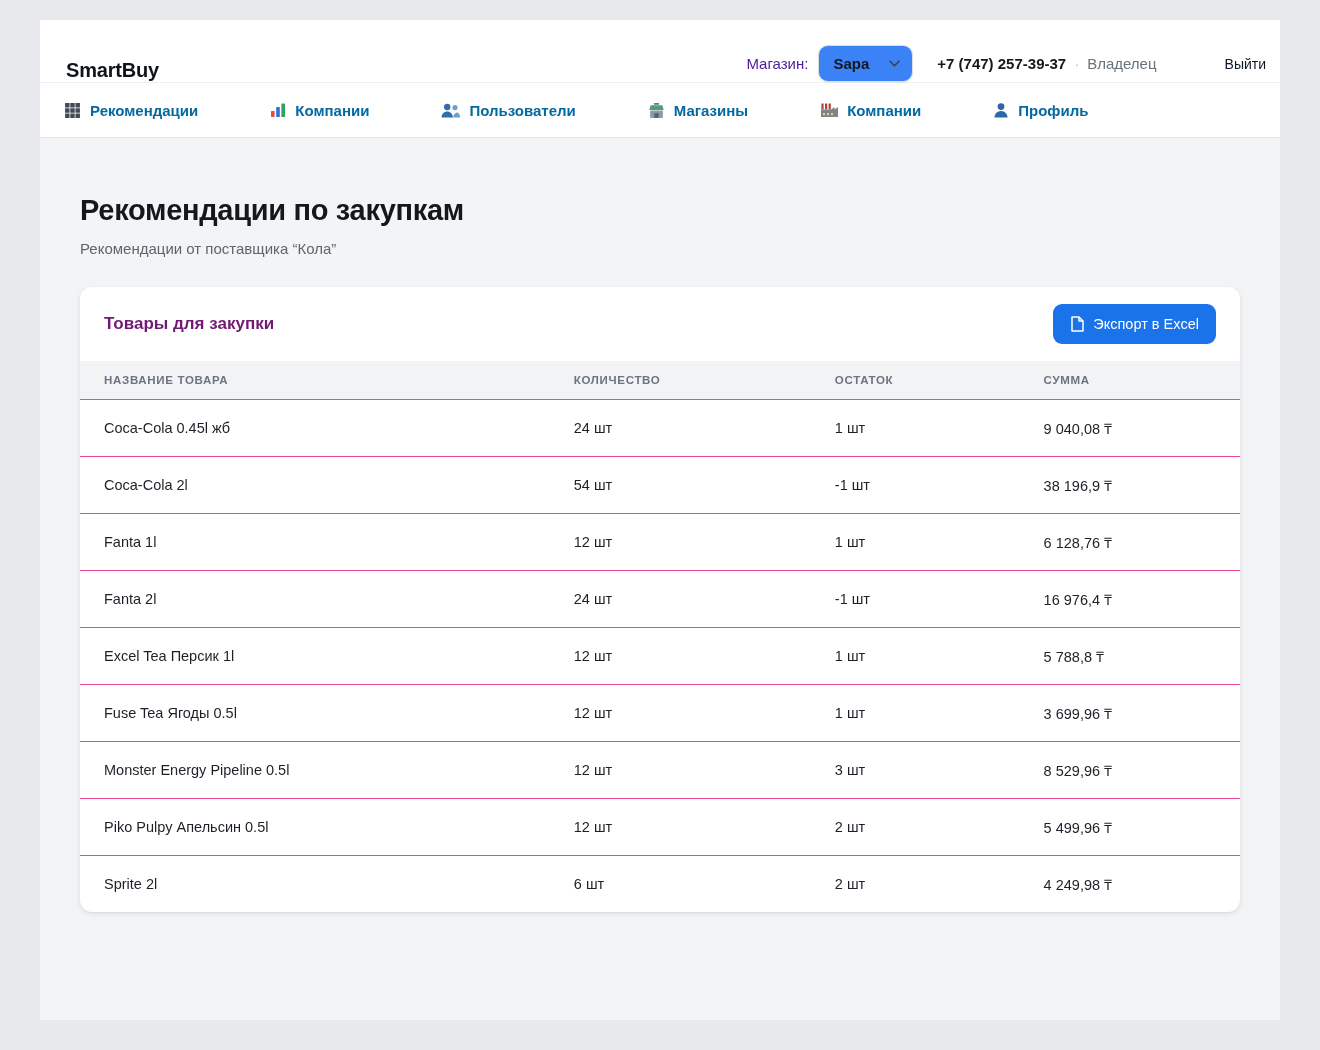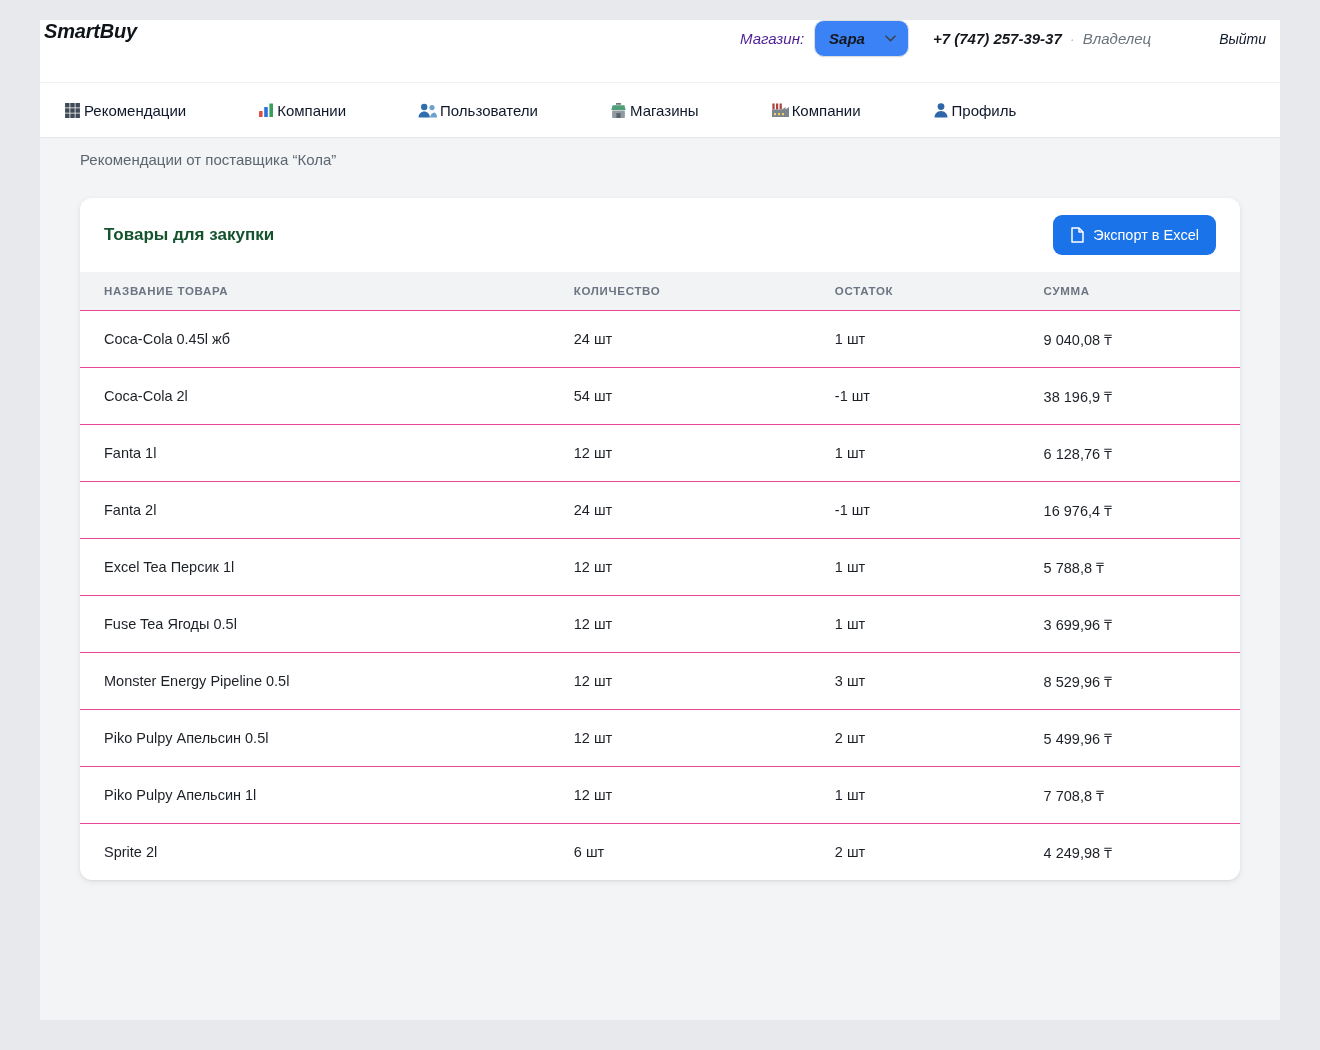--- a/index.html
+++ b/index.html
@@ -13,23 +13,22 @@
   }
   .frame {
     margin: 20px 40px 0;
     height: 1000px;
     background: #f3f4f6;
   }
   
   .header { background: #ffffff; }
   .header-top {
     height: 62px;
-    display: flex; align-items: flex-start;
-    padding: 0 14px 0 4px;
-    font-style: italic;
+    display: flex; align-items: flex-end;
+    padding: 0 14px 0 26px;
   }
   .logo { font-size: 20px; font-weight: 800; color: #0f1419; letter-spacing: -0.2px; }
   .header-right { margin-left: auto; display: flex; align-items: center; }
   .store-label { font-size: 15px; color: #4c1d95; margin-right: 10px; }
   .store-select {
     display: flex; align-items: center; gap: 20px;
     border: 1px solid #d9dee3; border-radius: 10px;
     background: #3b82f6; padding: 9px 12px 9px 14px;
     font-weight: 600; font-size: 15px; color: #14181c;
     cursor: pointer; box-shadow: 0 1px 2px rgba(0,0,0,0.04);
@@ -41,23 +40,23 @@
   .logout { font-size: 14px; color: #0f172a; margin-left: 68px; cursor: pointer; }
   
   .nav {
     display: flex; align-items: center;
     height: 56px; padding: 0 24px;
     background: #fff;
     border-top: 1px solid #eef1f3;
     border-bottom: 1px solid #e3e6e9;
   }
   .nav-item {
-    display: flex; align-items: center; gap: 3px;
+    display: flex; align-items: center; gap: 9px;
     margin-right: 72px;
-    font-size: 15px; font-weight: 400; color: #0f172a;
+    font-size: 15px; font-weight: 700; color: #0369a1;
     cursor: pointer; white-space: nowrap;
   }
   .nav-icon { display: flex; align-items: center; }
   
   .main { padding: 0 40px; }
   .page-title {
     margin: 0; padding-top: 56px;
     font-size: 29px; font-weight: 800; color: #14181d;
     letter-spacing: -0.3px;
   }
@@ -66,21 +65,21 @@
   .card {
     margin-top: 30px;
     background: #fff; border-radius: 12px;
     box-shadow: 0 1px 2px rgba(16,24,40,.06), 0 2px 6px rgba(16,24,40,.08);
     overflow: hidden;
   }
   .card-header {
     display: flex; align-items: center; justify-content: space-between;
     padding: 17px 24px;
   }
-  .card-title { font-size: 17px; font-weight: 700; color: #14532d; }
+  .card-title { font-size: 17px; font-weight: 700; color: #701a75; }
   .export-btn {
     display: flex; align-items: center; gap: 9px;
     background: #1a73e8; color: #fff;
     border: none; border-radius: 9px;
     padding: 12px 17px;
     font-size: 14.5px; font-weight: 500;
     font-family: inherit; cursor: pointer;
   }
   .btn-icon { display: flex; align-items: center; }
   
@@ -184,20 +183,21 @@
               <circle cx="8" cy="4.6" r="3.4" fill="#2e66a8"></circle>
               <path d="M1.5 15.5c0-3.6 2.9-6.5 6.5-6.5s6.5 2.9 6.5 6.5z" fill="#2e66a8"></path>
             </svg>
         </span>
         <span>Профиль</span>
       </div>
     </nav>
   </header>
 
   <main class="main">
+    <h1 class="page-title">Рекомендации по закупкам</h1>
     <div class="page-subtitle">Рекомендации от поставщика “Кола”</div>
 
     <section class="card">
       <div class="card-header">
         <div class="card-title">Товары для закупки</div>
         <button class="export-btn" style="background: rgb(26, 115, 232);">
           <span class="btn-icon">
             <svg width="14" height="16" viewBox="0 0 14 16">
                 <path d="M2 1h7l4 4v10H2z" fill="none" stroke="#fff" stroke-width="1.5" stroke-linejoin="round"></path>
                 <path d="M9 1v4h4" fill="none" stroke="#fff" stroke-width="1.5" stroke-linejoin="round"></path>
@@ -273,26 +273,20 @@
     <td>8 529,96 ₸</td>
   </tr>
 
   <tr>
     <td>Piko Pulpy Апельсин 0.5l</td>
     <td>12 шт</td>
     <td>2 шт</td>
     <td>5 499,96 ₸</td>
   </tr>
 
-  <tr>
-    <td>Piko Pulpy Апельсин 1l</td>
-    <td>12 шт</td>
-    <td>1 шт</td>
-    <td>7 708,8 ₸</td>
-  </tr>
 
   <tr>
     <td>Sprite 2l</td>
     <td>6 шт</td>
     <td>2 шт</td>
     <td>4 249,98 ₸</td>
   </tr>
 </tbody>
       </table>
     </section>

